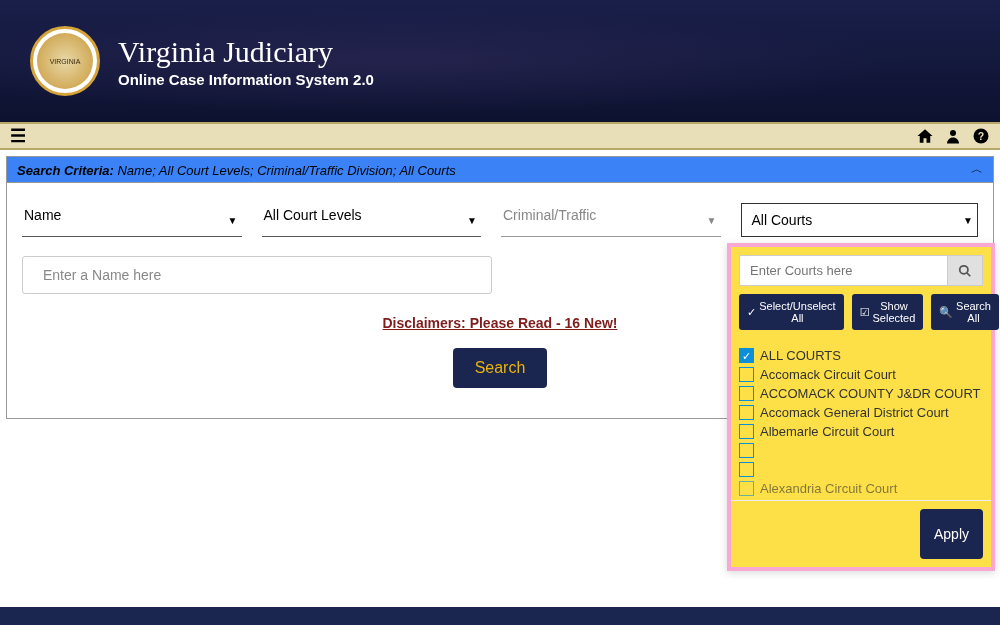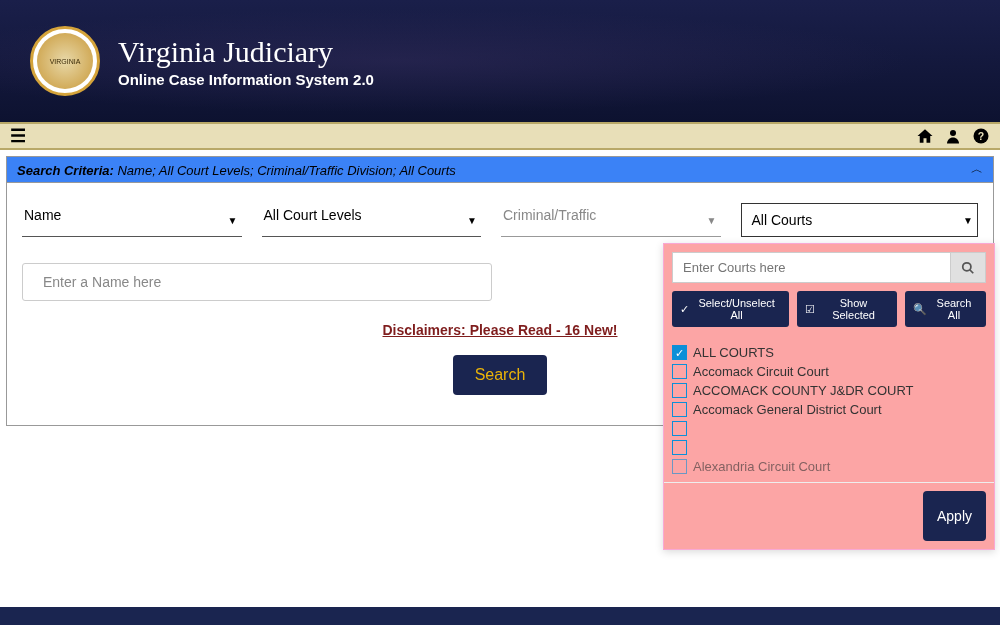--- a/index.html
+++ b/index.html
@@ -18,36 +18,36 @@
 .toolbar-right { display: flex; gap: 10px; align-items: center; }
 .toolbar-right svg { width: 18px; height: 18px; cursor: pointer; }
 
 .content { padding: 6px; }
 .criteria-bar { background: #3b82f6; border: 1px solid #999; padding: 4px 10px; display: flex; align-items: flex-end; justify-content: space-between; font-size: 13px; }
 .criteria-bar .label { font-weight: bold; font-style: italic; }
 .criteria-bar .values { font-style: italic; }
 .collapse-icon { font-size: 12px; cursor: pointer; }
 
 .form-area { border: 1px solid #999; border-top: none; padding: 20px 15px 30px; position: relative; }
-.dropdown-row { display: flex; gap: 20px; margin-bottom: 26px; }
+.dropdown-row { display: flex; gap: 20px; margin-bottom: 19px; }
 .dd { position: relative; flex: 1; border-bottom: 1px solid #555; padding: 4px 2px 6px; font-size: 14px; cursor: pointer; }
 .dd.boxed { border: 1px solid #333; padding: 8px 10px; }
 .dd.light { color: #888; border-bottom-color: #999; }
 .dd .caret { position: absolute; right: 4px; top: 50%; transform: translateY(-50%); font-size: 10px; }
 
 .name-input { width: 470px; padding: 10px 20px; border: 1px solid #ccc; border-radius: 3px; font-size: 14px; }
 .name-input::placeholder { color: #888; }
 
 .disclaimer { text-align: center; margin-top: 20px; }
 .disclaimer a { color: #7f1d1d; font-weight: bold; font-size: 14px; text-decoration: underline; }
 
 .search-btn-wrap { text-align: center; margin-top: 16px; }
 .search-btn { background: #1a2550; color: #eab308; border: none; padding: 11px 22px; font-size: 16px; border-radius: 4px; cursor: pointer; }
 
-.courts-panel { position: absolute; top: 60px; right: -2px; width: 332px; background: #fca5a5; border: 1px solid #f9a8d4; box-shadow: 0 2px 8px rgba(0,0,0,0.15); }
+.courts-panel { position: absolute; top: 60px; right: -2px; width: 268px; background: #fde047; border: 4px solid #f9a8d4; box-shadow: 0 2px 8px rgba(0,0,0,0.15); }
 .courts-search-row { display: flex; padding: 8px; gap: 0; }
 .courts-search { flex: 1; padding: 7px 10px; border: 1px solid #ccc; border-right: none; font-size: 13px; }
 .courts-search-btn { width: 36px; background: #e0e0e0; border: 1px solid #ccc; cursor: pointer; display: flex; align-items: center; justify-content: center; }
 .courts-btns { display: flex; gap: 8px; padding: 0 8px 10px; }
 .pill-btn { background: #1a2550; color: #fff; border: none; padding: 6px 8px; font-size: 11px; border-radius: 3px; cursor: pointer; display: flex; align-items: center; gap: 3px; }
 .court-list { max-height: 160px; overflow-y: auto; padding: 6px 8px; position: relative; }
 .court-item { display: flex; align-items: center; gap: 6px; padding: 2px 0; font-size: 13px; color: #333; }
 .court-item.selected .cb { background: #0b8fd8; border-color: #0b8fd8; }
 .court-item.selected .cb::after { content: '✓'; color: #fff; font-size: 11px; line-height: 14px; display: block; text-align: center; }
 .court-item.selected .ct { text-transform: uppercase; }
@@ -162,20 +162,24 @@
         <div class="court-item">
             <span class="cb"></span>
             <span>ACCOMACK COUNTY J&amp;DR COURT</span>
           </div>
         <div class="court-item">
             <span class="cb"></span>
             <span>Accomack General District Court</span>
           </div>
         <div class="court-item">
             <span class="cb"></span>
+            <span>Albemarle Circuit Court</span>
+          </div>
+        <div class="court-item">
+            <span class="cb"></span>
           </div>
         <div class="court-item">
             <span class="cb"></span>
           </div>
         <div class="court-item" style="opacity:0.6">
             <span class="cb"></span>
             <span>Alexandria Circuit Court</span>
           </div>
       </div>
       <div class="apply-wrap">

